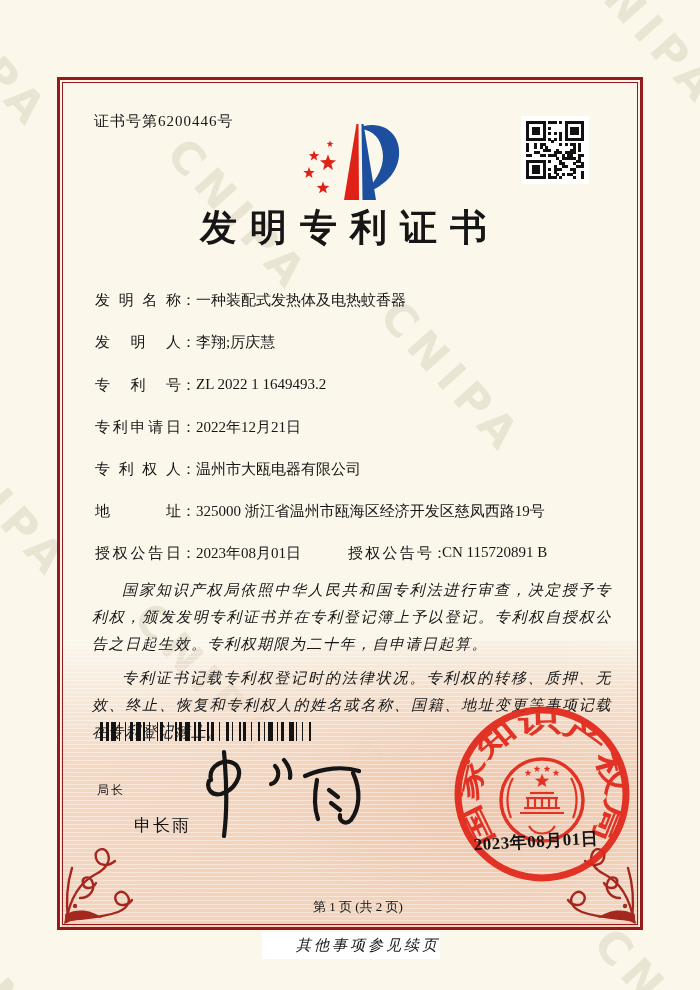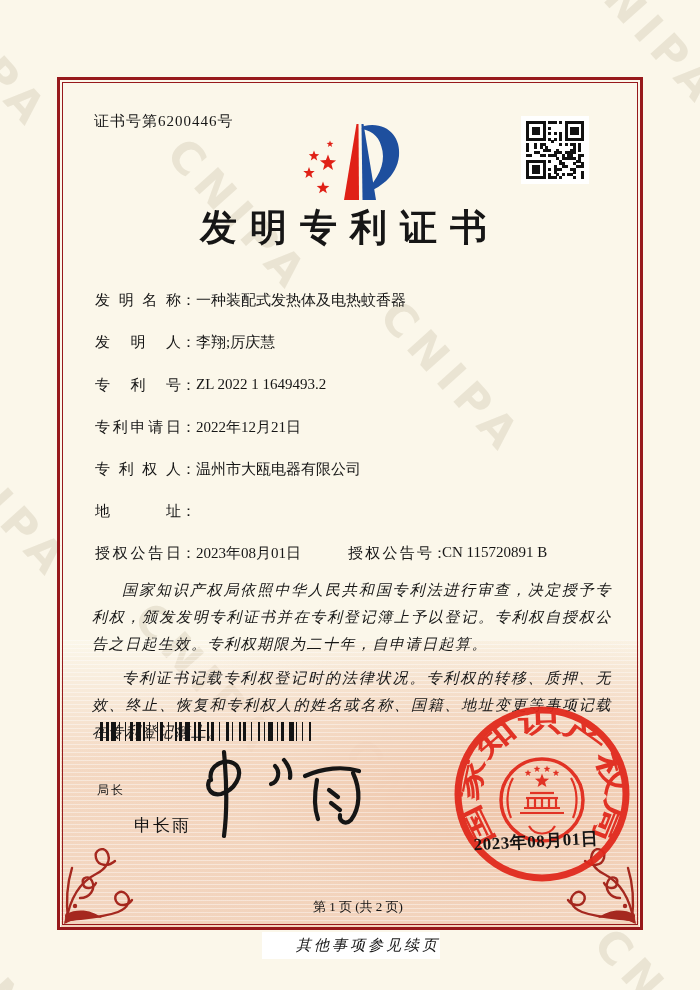--- a/index.html
+++ b/index.html
@@ -394,20 +394,21 @@
       <span>权</span>
       <span>人</span>
     </span><span class="colon">：</span>
   <span class="fvalue">温州市大瓯电器有限公司</span>
 </div>
 <div class="row" style="top:502px">
   <span class="jlabel">
       <span>地</span>
       <span>址</span>
     </span><span class="colon">：</span>
+  <span class="fvalue">325000 浙江省温州市瓯海区经济开发区慈凤西路19号</span>
 </div>
 <div class="row" style="top:544px">
   <span class="jlabel">
       <span>授</span>
       <span>权</span>
       <span>公</span>
       <span>告</span>
       <span>日</span>
     </span><span class="colon">：</span>
   <span class="fvalue">2023年08月01日</span>

